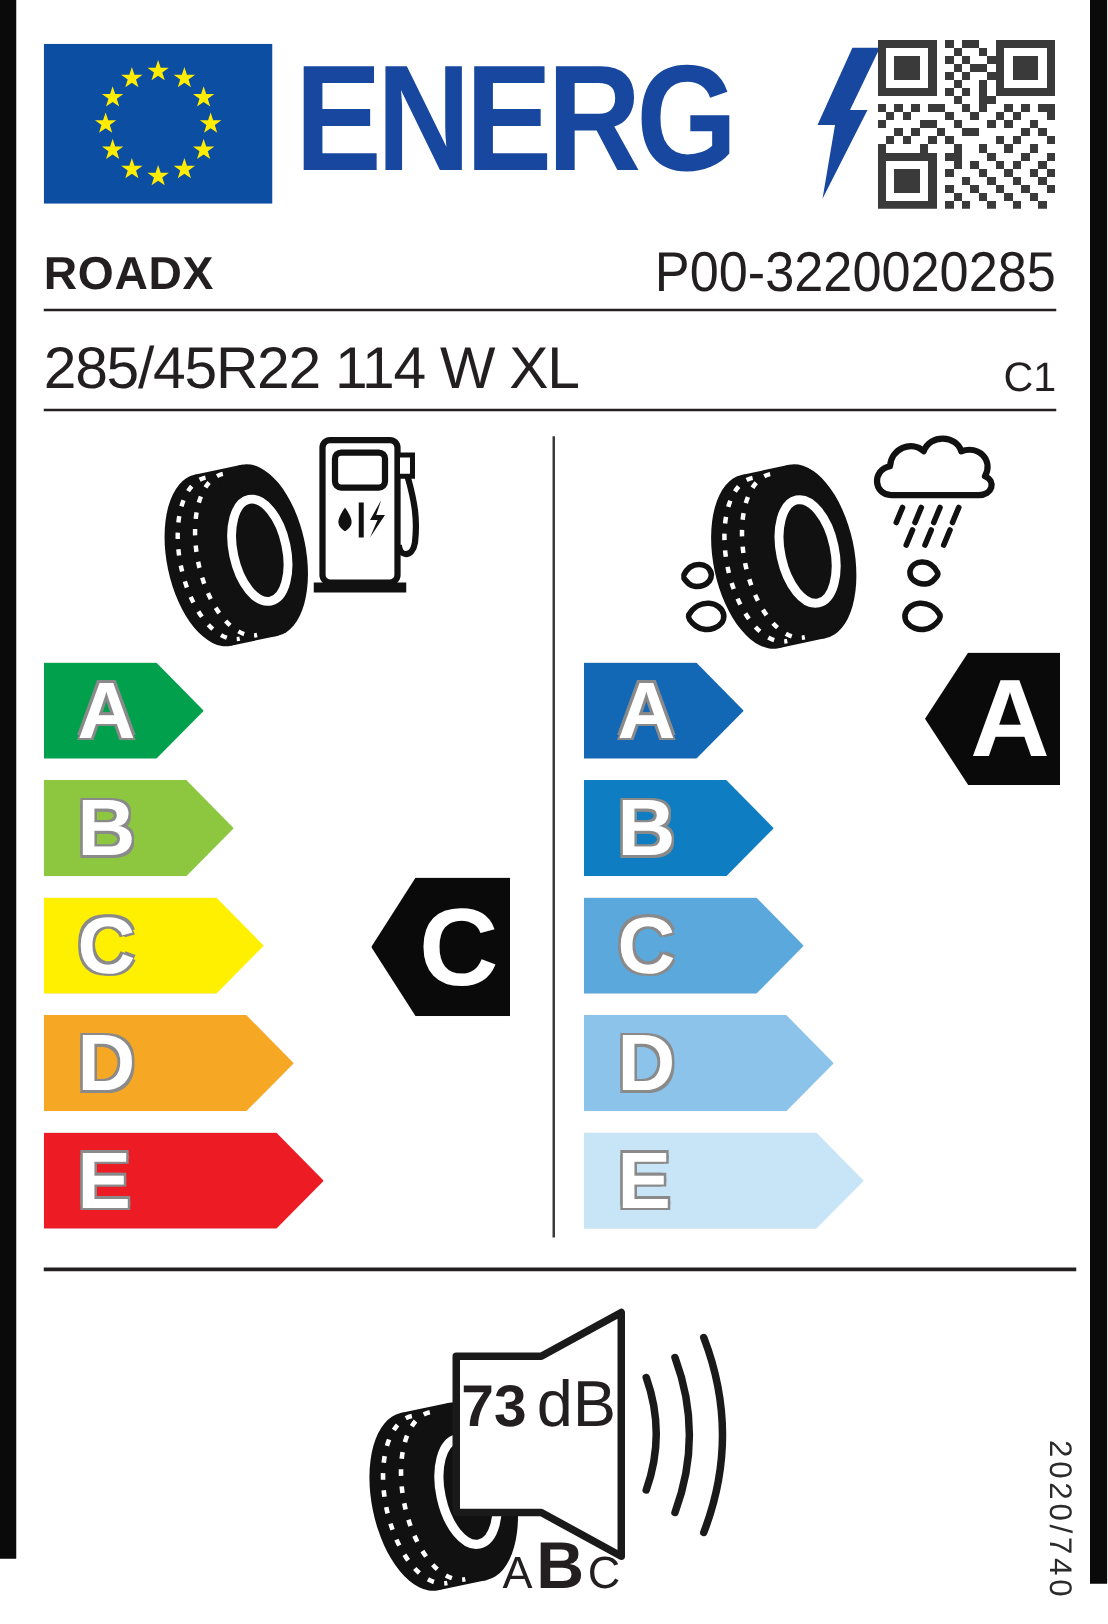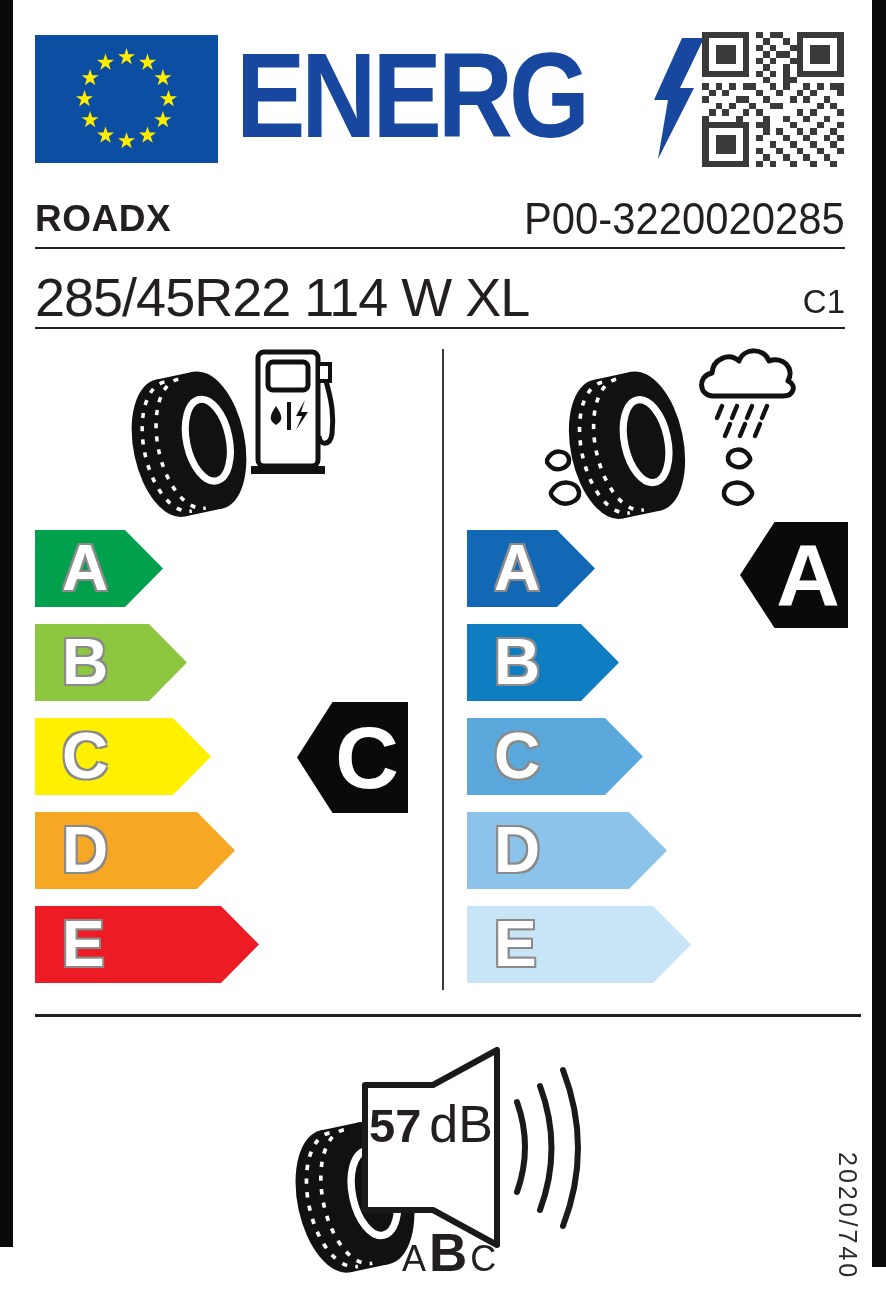--- a/index.html
+++ b/index.html
@@ -15,21 +15,21 @@
              font-size:104px;font-weight:bold;letter-spacing:-4px;color:#17479E;
              transform:scaleY(1.16);transform-origin:center;line-height:130px;}
   .bolt-svg{position:absolute;left:652px;top:38px;}
   .qr-svg{position:absolute;left:702px;top:32px;}
 
   .brand{position:absolute;left:35px;top:198px;font-size:37px;font-weight:bold;letter-spacing:.5px;color:#231f20;}
   .code{position:absolute;right:41px;top:193px;font-size:44px;color:#231f20;transform:scale(.95,1.02);transform-origin:right top;}
   .rule{position:absolute;left:35px;width:810px;height:2px;background:#231f20;}
   .rule.r1{top:247px;} .rule.r2{top:327px;}
   .rule.r3{top:1014px;width:826px;height:3px;}
-  .tyre-size{position:absolute;left:35px;top:266px;font-size:54px;letter-spacing:-1px;color:#231f20;}
+  .tyre-size{position:absolute;left:35px;top:266px;font-size:47px;letter-spacing:-1px;color:#231f20;}
   .tyre-class{position:absolute;right:41px;top:283px;font-size:33px;color:#231f20;}
 
   .v-divider{position:absolute;left:442px;top:349px;width:2px;height:641px;background:#3a3a3a;}
 
   
   .scale{position:absolute;top:530px;}
   .scale.fuel{left:35px;} .scale.wet{left:467px;}
   .cls-arrow{position:absolute;left:0;height:77px;
              clip-path:polygon(0 0,calc(100% - 38px) 0,100% 50%,calc(100% - 38px) 100%,0 100%);
              filter:drop-shadow(0 0 1px #777);}
@@ -214,21 +214,21 @@
     <use href="#sym-tyre" x="8" y="88" width="126" height="158"></use>
     <polygon points="80,55 148,55 212,20 212,215 148,180 80,180" fill="#fff" stroke="#1a1a1a" stroke-width="6" stroke-linejoin="round"></polygon>
     <g fill="none" stroke="#1a1a1a" stroke-width="6" stroke-linecap="round">
       <path d="M232,72 q16,45 0,90"></path>
       <path d="M255,56 q23,62 0,124"></path>
       <path d="M278,40 q30,78 0,156"></path>
     </g>
   </svg>
 
   <div class="db-box">
-    <span class="db-val">57</span>
+    <span class="db-val">73</span>
     <span class="db-unit">dB</span>
   </div>
 
   <div class="abc">
     <span class="sm">A</span>
     <span class="big">B</span>
     <span class="sm">C</span>
   </div>
 
   <div class="regulation">2020/740</div>

